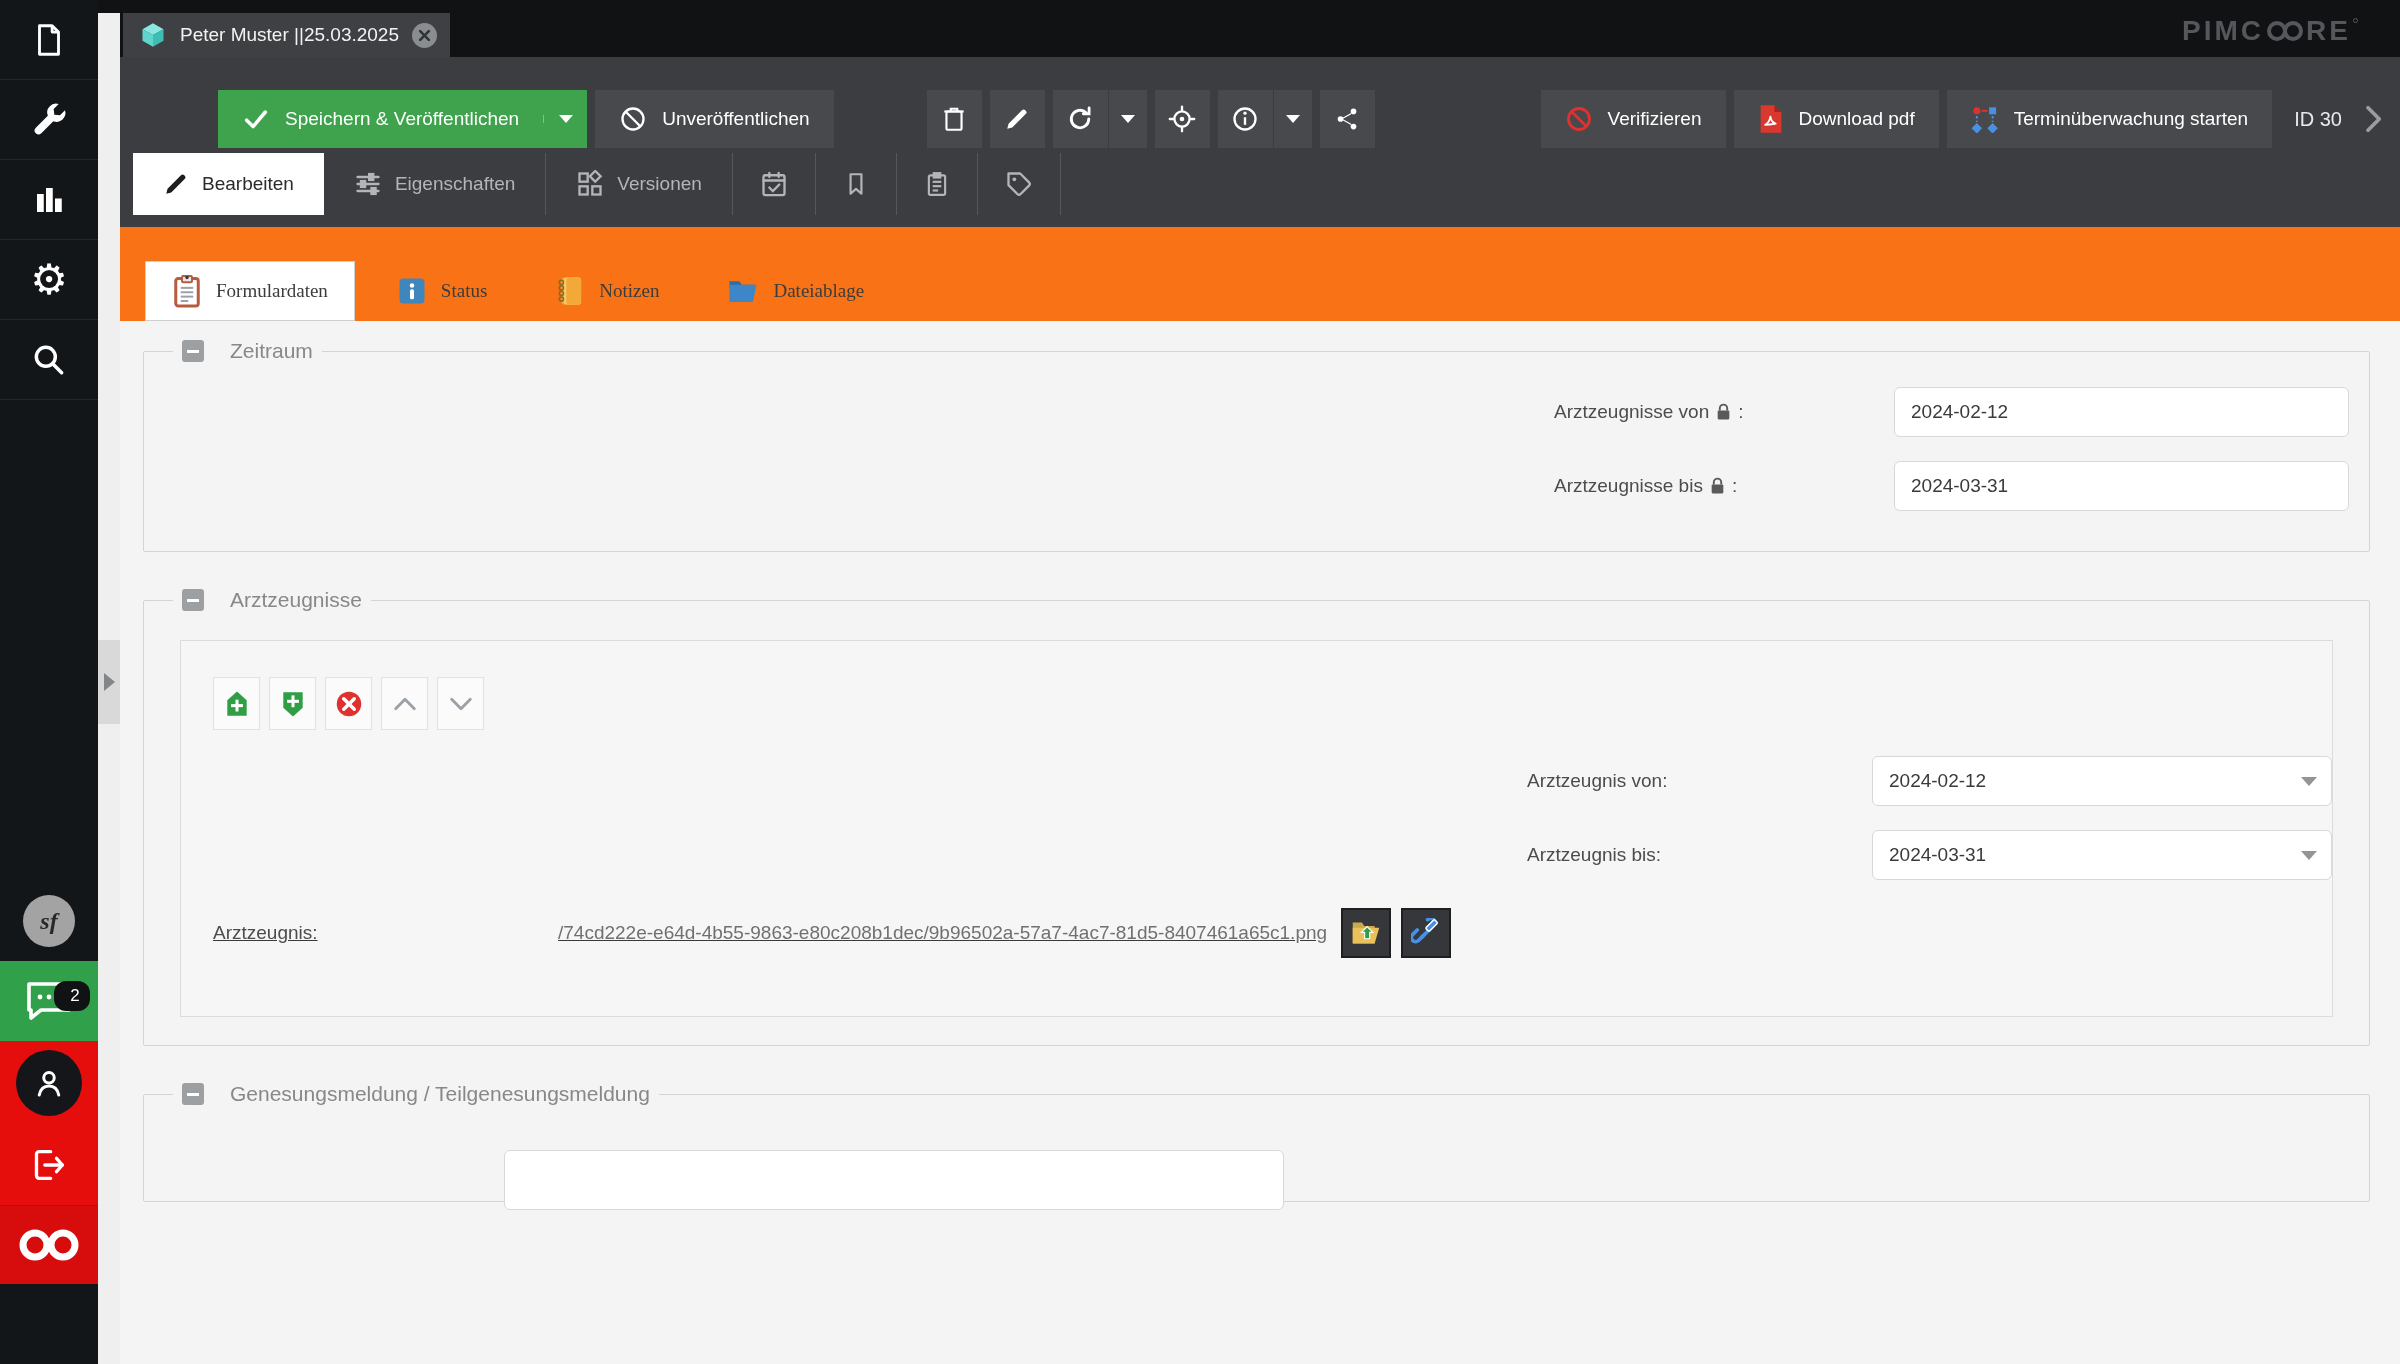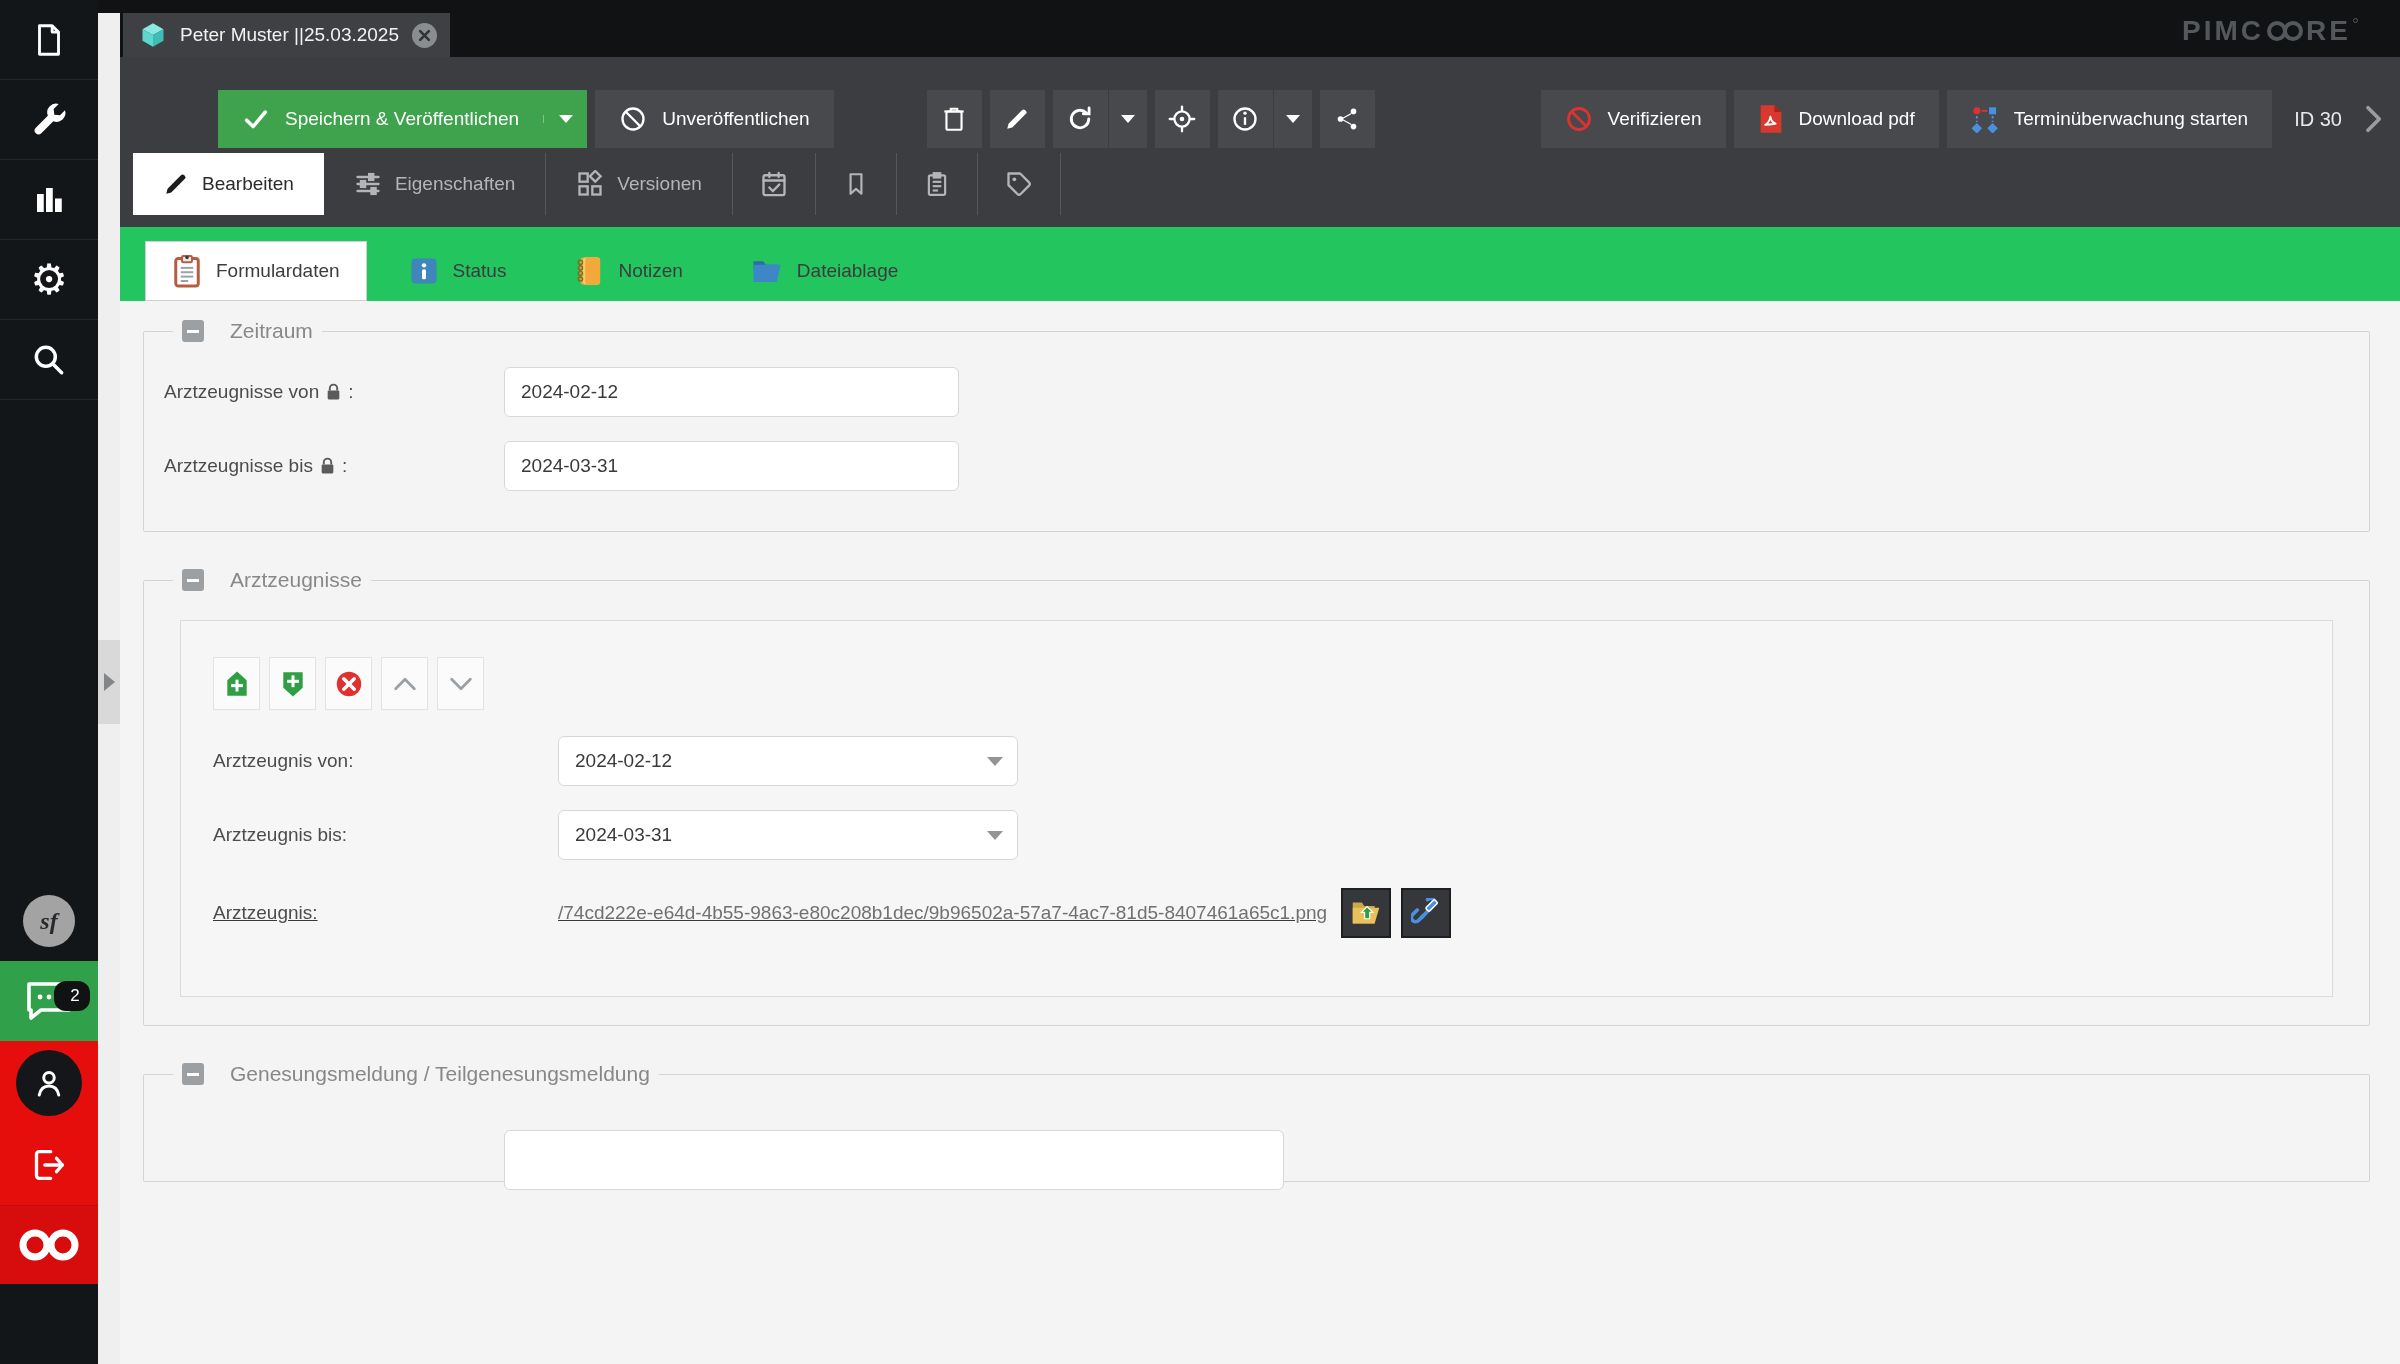--- a/index.html
+++ b/index.html
@@ -50,37 +50,37 @@
   .tb-gap { width:85px; }
   .tb-flex { flex:1; }
   .id-label { color:#e8e9ea; font-size:20px; display:flex; align-items:center; margin:0 14px 0 22px; white-space:nowrap; }
   .scroll-right { display:flex; align-items:center; justify-content:center; width:34px; cursor:pointer; }
 
   .tabrow2 { position:absolute; bottom:12px; left:13px; display:flex; align-items:flex-end; height:62px; }
   .tab2 { height:62px; display:flex; align-items:center; gap:13px; padding:0 30px; color:#b3b5b7; font-size:19px; border-right:1px solid #55575a; cursor:pointer; }
   .tab2.active { background:#fff; color:#2b2b2b; border-left:none; border-right:none; }
   .tab2.icononly { padding:0 27px; }
 
-  .white-zone { background:#22c55e; padding-top:14px; }
+  .white-zone { background:#f97316; padding-top:34px;font-family:Liberation Serif, serif; }
   .tabrow3 { display:flex; align-items:flex-end; margin-left:25px; height:60px; }
   .tab3 { display:flex; align-items:center; gap:14px; padding:0 26px; height:60px; font-size:19px; color:#3c3c3c; cursor:pointer; margin-left:16px; }
   .tab3.active { border:1px solid #cfcfcf; background:#fff; margin-left:0; }
   .tabrow4 { display:flex; margin:16px 0 0 17px; height:55px; position:relative; }
   .tabrow4-line { position:absolute; left:-17px; right:0; bottom:0; height:1px; background:#c6c6c6; }
   .tab4 { display:flex; align-items:center; padding:0 34px; font-size:19px; color:#3a3a3a; cursor:pointer; position:relative; }
   .tab4.active { border:1px solid #c6c6c6; border-bottom:none; background:#fff; z-index:2; }
 
   
   .content { background:#f4f4f5; padding:18px 30px 0 23px; height:972px; }
   fieldset.pim { border:1px solid #d4d4d4; border-radius:2px; padding:10px 20px 24px 20px; margin-bottom:36px; }
   fieldset.pim legend { display:flex; align-items:center; gap:26px; padding:0 9px; margin-left:9px; color:#888; font-size:21px; }
   .collapse-tool { width:22px; height:22px; border-radius:3px; background:#9da0a3; display:flex; align-items:center; justify-content:center; cursor:pointer; }
   .collapse-tool i { display:block; width:12px; height:3px; background:#fff; }
 
-  .field-row { display:flex; align-items:center; margin:14px 0 24px 0; }
+  .field-row { display:flex; align-items:center; margin:14px 0 24px 0;justify-content:flex-end; }
   .f-label { width:340px; color:#4c4c4c; font-size:19px; display:flex; align-items:center; gap:7px; flex-shrink:0; }
   .textbox { width:455px; height:50px; background:#fff; border:1px solid #d8d8d8; border-radius:6px; font-size:19px; color:#3a3a3a; padding:0 16px; font-family:inherit; outline:none; }
   .combo { position:relative; width:460px; }
   .combo .textbox { width:100%; padding-right:50px; }
   .combo-trigger { position:absolute; right:0; top:0; width:46px; height:50px; display:flex; align-items:center; justify-content:center; cursor:pointer; }
   .combo-arrow { width:0; height:0; border-left:8px solid transparent; border-right:8px solid transparent; border-top:9px solid #949494; }
 
   .block-panel { border:1px solid #dcdcdc; background:#f6f6f7; margin:18px 16px 28px 16px; padding:36px 0 58px 32px; }
   .rep-toolbar { display:flex; gap:9px; margin-bottom:26px; }
   .rep-btn { width:47px; height:53px; border:1px solid #e2e2e2; background:#fbfbfb; display:flex; align-items:center; justify-content:center; cursor:pointer; }

